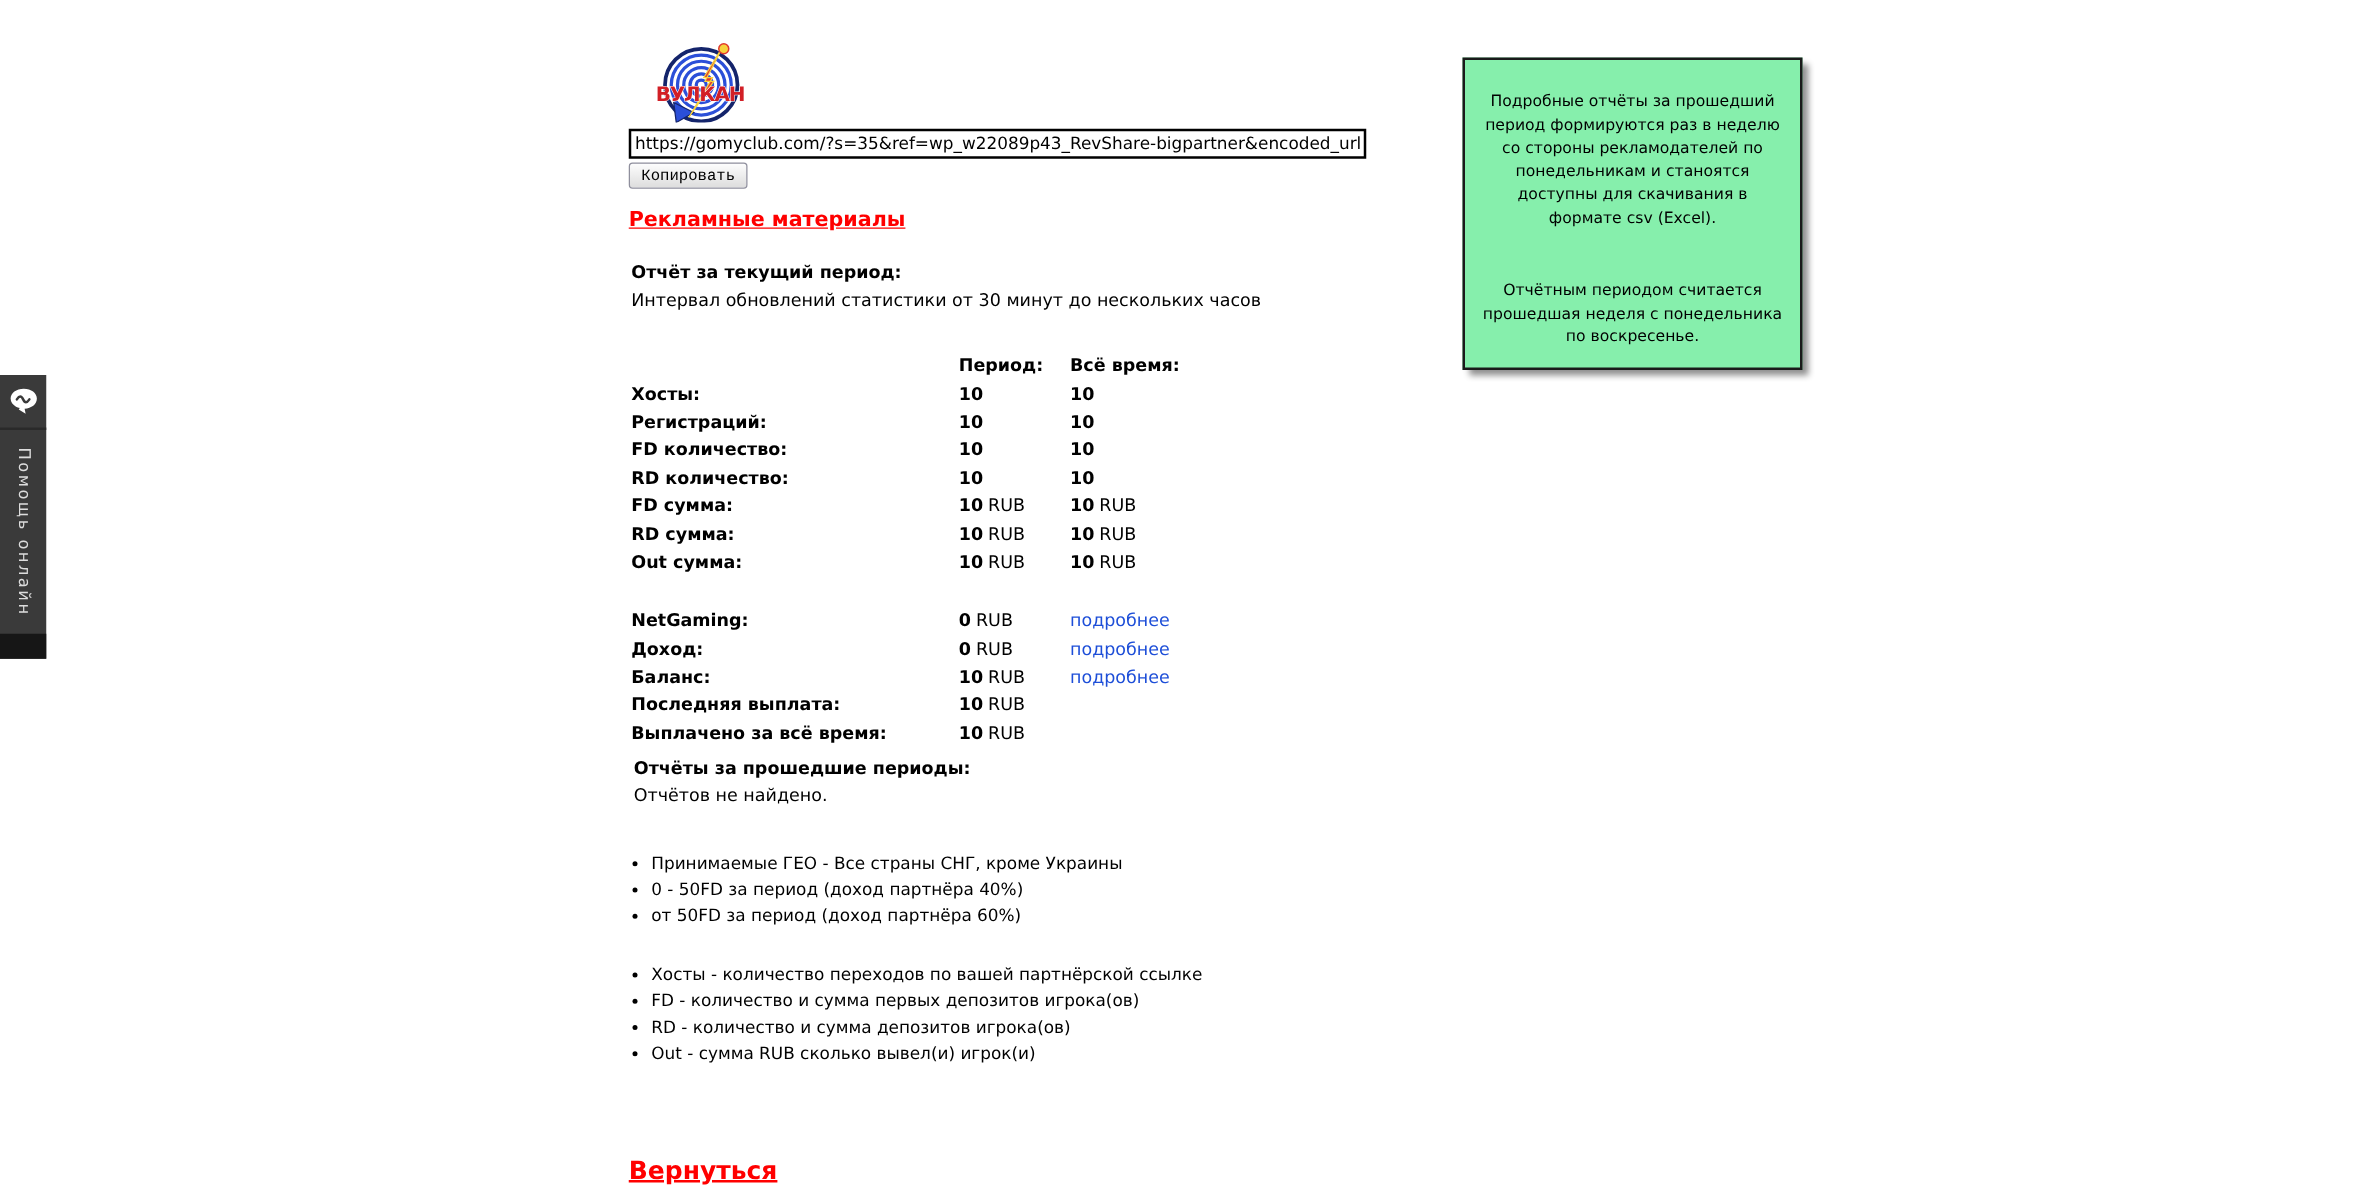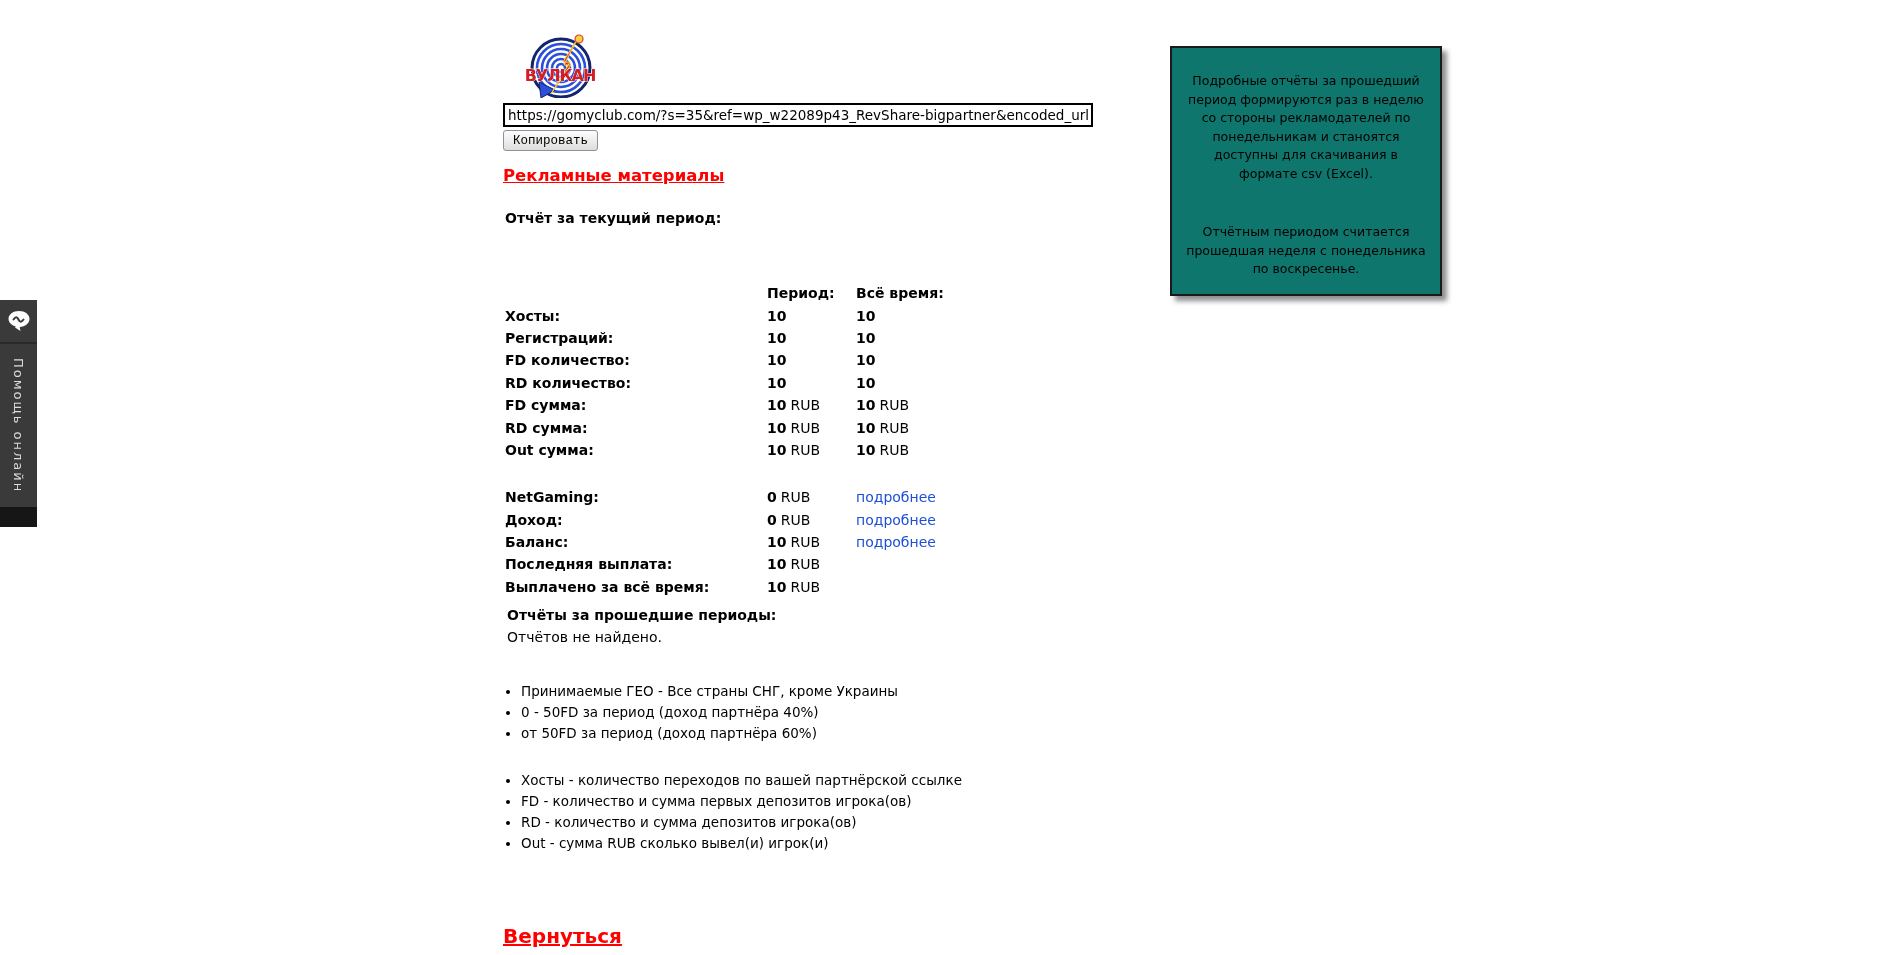--- a/index.html
+++ b/index.html
@@ -45,21 +45,21 @@
   .past-heading{position:absolute;left:507px;top:607px;font-size:14px;font-weight:bold;}
   .past-empty{position:absolute;left:507px;top:629px;font-size:14px;text-align:right;}
 
   ul.notes{position:absolute;left:507px;margin:0;padding-left:14px;font-size:13.5px;}
   ul.notes li{margin-bottom:5px;}
   .notes1{top:683px;}
   .notes2{top:772px;}
 
   
   .infobox{position:absolute;left:1170px;top:46px;width:272px;height:250px;box-sizing:border-box;
-           background:#0f766e;border:2px solid #1a1a1a;box-shadow:5px 5px 5px #8f8f8f;
+           background:#86efac;border:2px solid #1a1a1a;box-shadow:5px 5px 5px #8f8f8f;
            padding:24px 13px 0 13px;text-align:center;font-size:12.5px;line-height:18.5px;}
   .infobox p{margin:0;}
   .infobox p + p{margin-top:40px;}
 </style>
 </head>
 <body>
 
 <div class="page">
 
   <aside class="help-tab">
@@ -93,20 +93,21 @@
       <text x="37" y="51" text-anchor="middle" font-family="DejaVu Sans, sans-serif" font-size="16" font-weight="bold" fill="#d21f26" stroke="#ffffff" stroke-width="0.8" letter-spacing="-1" paint-order="stroke">ВУЛКАН</text>
     </svg>
   </div>
 
   <input class="url-input" type="text" readonly="" value="https://gomyclub.com/?s=35&amp;ref=wp_w22089p43_RevShare-bigpartner&amp;encoded_url=cmVnaXN0" style="">
   <button class="copy-btn">Копировать</button>
 
   <a class="red-link promo-link">Рекламные материалы</a>
 
   <div class="current-heading">Отчёт за текущий период:</div>
+  <div class="update-note">Интервал обновлений статистики от 30 минут до нескольких часов</div>
 
   <table class="grid stats-table">
     <colgroup>
         <col style="width:262px">
         <col style="width:89px">
         <col style="width:169px">
       </colgroup>
     <tbody>
         <tr>
       <td></td>

